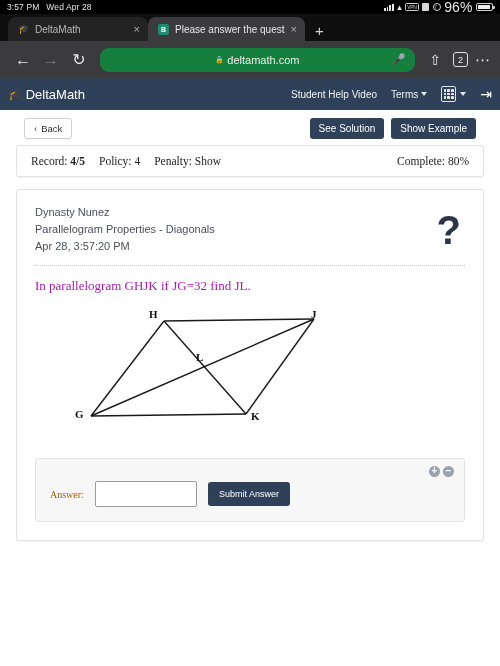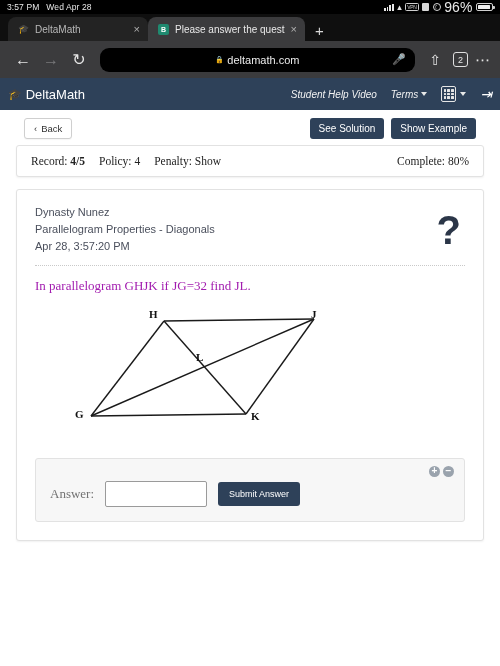--- a/index.html
+++ b/index.html
@@ -55,38 +55,38 @@
   .tab-title { flex: 1 1 auto; white-space: nowrap; overflow: hidden; }
   .tab-x { font-size: 11px; color: #b0b0b0; flex: 0 0 auto; line-height: 1; }
   .tab-plus { color: #d8d8d8; font-size: 15px; margin: 0 0 3px 10px; line-height: 1; }
 
   
   .btoolbar { height: 37px; background: #3b3b3d; display: flex; align-items: center;
               padding: 0 9px; gap: 0; }
   .nav-btn { width: 28px; text-align: center; font-size: 16px; color: #e4e4e4;
              line-height: 1; }
   .nav-btn.dim { color: #79797b; }
-  .urlbar { flex: 1 1 auto; height: 24px; background: #000000; border-radius: 9px;
+  .urlbar { flex: 1 1 auto; height: 24px; background: #15803d; border-radius: 9px;
             display: flex; align-items: center; justify-content: center;
             position: relative; margin: 0 7px; }
   .url-lock { font-size: 7px; color: #cbcbcb; margin-right: 3px; }
   .url-text { font-size: 11px; color: #ececec; }
   .url-mic { position: absolute; right: 9px; font-size: 11px; color: #e0e0e0; }
   .tb-icon { width: 26px; text-align: center; font-size: 14px; color: #e4e4e4; }
   .tabcount { width: 15px; height: 15px; border: 1.3px solid #e0e0e0; border-radius: 3px;
               font-size: 9px; color: #e8e8e8; display: flex; align-items: center;
               justify-content: center; margin: 0 5px; }
   .dots { font-size: 15px; color: #e4e4e4; letter-spacing: 1px; padding-left: 2px; }
 
   
   .dm-nav { height: 32px; background: #2e4159; display: flex; align-items: center;
             padding: 0 8px; color: #fff; }
   .dm-brand { display: flex; align-items: center; gap: 4px; font-size: 13px; }
   .dm-cap { font-size: 11px; }
-  .dm-right { margin-left: auto; display: flex; align-items: center; gap: 14px; font-style: italic; }
+  .dm-right { margin-left: auto; display: flex; align-items: center; gap: 14px; }
   .dm-link { font-size: 10px; color: #f2f2f2; }
   .dm-tools { font-size: 10px; color: #f2f2f2; display: flex; align-items: center; gap: 3px;}
   .caret { width: 0; height: 0; border-left: 3px solid transparent;
            border-right: 3px solid transparent; border-top: 4px solid #e8e8e8; }
   .calc-grp { display: flex; align-items: center; gap: 4px; }
   .calc-ico { width: 15px; height: 16px; border: 1.3px solid #e6e6e6; border-radius: 2px;
               display: grid; grid-template-columns: repeat(3,1fr); gap: 1px;
               padding: 2px 1.5px; }
   .calc-ico i { background: #e6e6e6; display: block; border-radius: .5px; }
   .logout-ico { font-size: 14px; color: #fff; }
@@ -124,21 +124,21 @@
   .vlabel { position: absolute; font-family: "Liberation Serif", serif;
             font-size: 11px; font-weight: bold; color: #111; }
 
   .answerbox { margin-top: 10px; background: #f7f7f7; border: 1px solid #e2e2e2;
                border-radius: 3px; padding: 10px 14px 14px 14px; position: relative; }
   .zoomctl { position: absolute; right: 10px; top: 7px; display: flex; gap: 3px; }
   .zbtn { width: 11px; height: 11px; border-radius: 50%; background: #9aa3ad;
           color: #fff; font-size: 10px; line-height: 10px; text-align: center;
           font-weight: bold; }
   .ansrow { display: flex; align-items: center; gap: 11px; margin-top: 12px; }
-  .anslabel { font-family: "Liberation Serif", serif; font-size: 13px; color: #737373; }
+  .anslabel { font-family: "Liberation Serif", serif; font-size: 10px; color: #a16207; }
   .ansinput { width: 102px; height: 26px; border: 1px solid #9a9a9a; background: #fff;
               border-radius: 2px; font-size: 12px; padding: 0 5px; }
   .submitbtn { background: #2e4159; color: #fff; border: none; border-radius: 3px;
                font-size: 9px; padding: 7px 11px; }
 
   
   .footer { position: absolute; left: 0; bottom: 0; width: 500px; background: #f7f7f7;
             border-top: 1px solid #e6e6e6; padding: 11px 0 9px 0; text-align: center;
             color: #8d8d8d; }
   .flinks { font-size: 8.5px; margin-bottom: 6px; }

